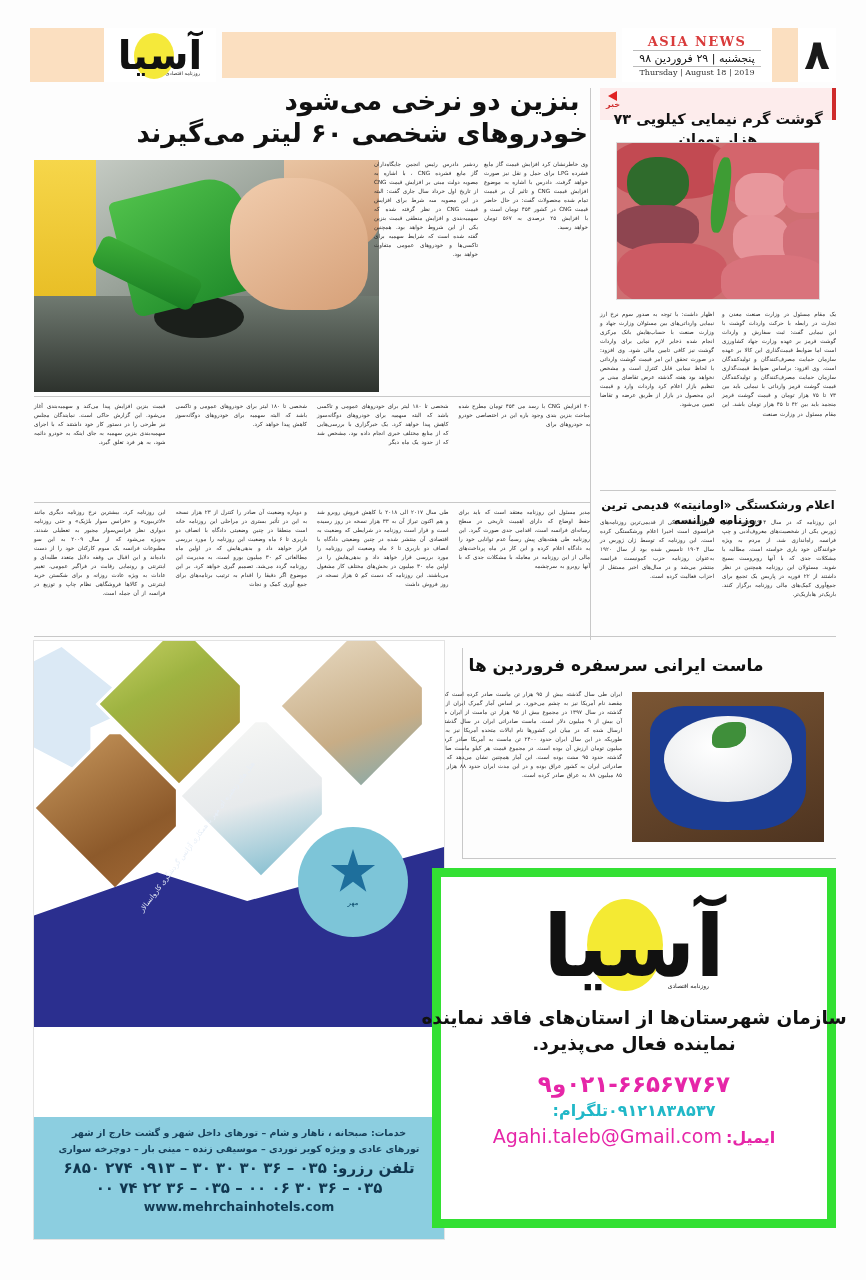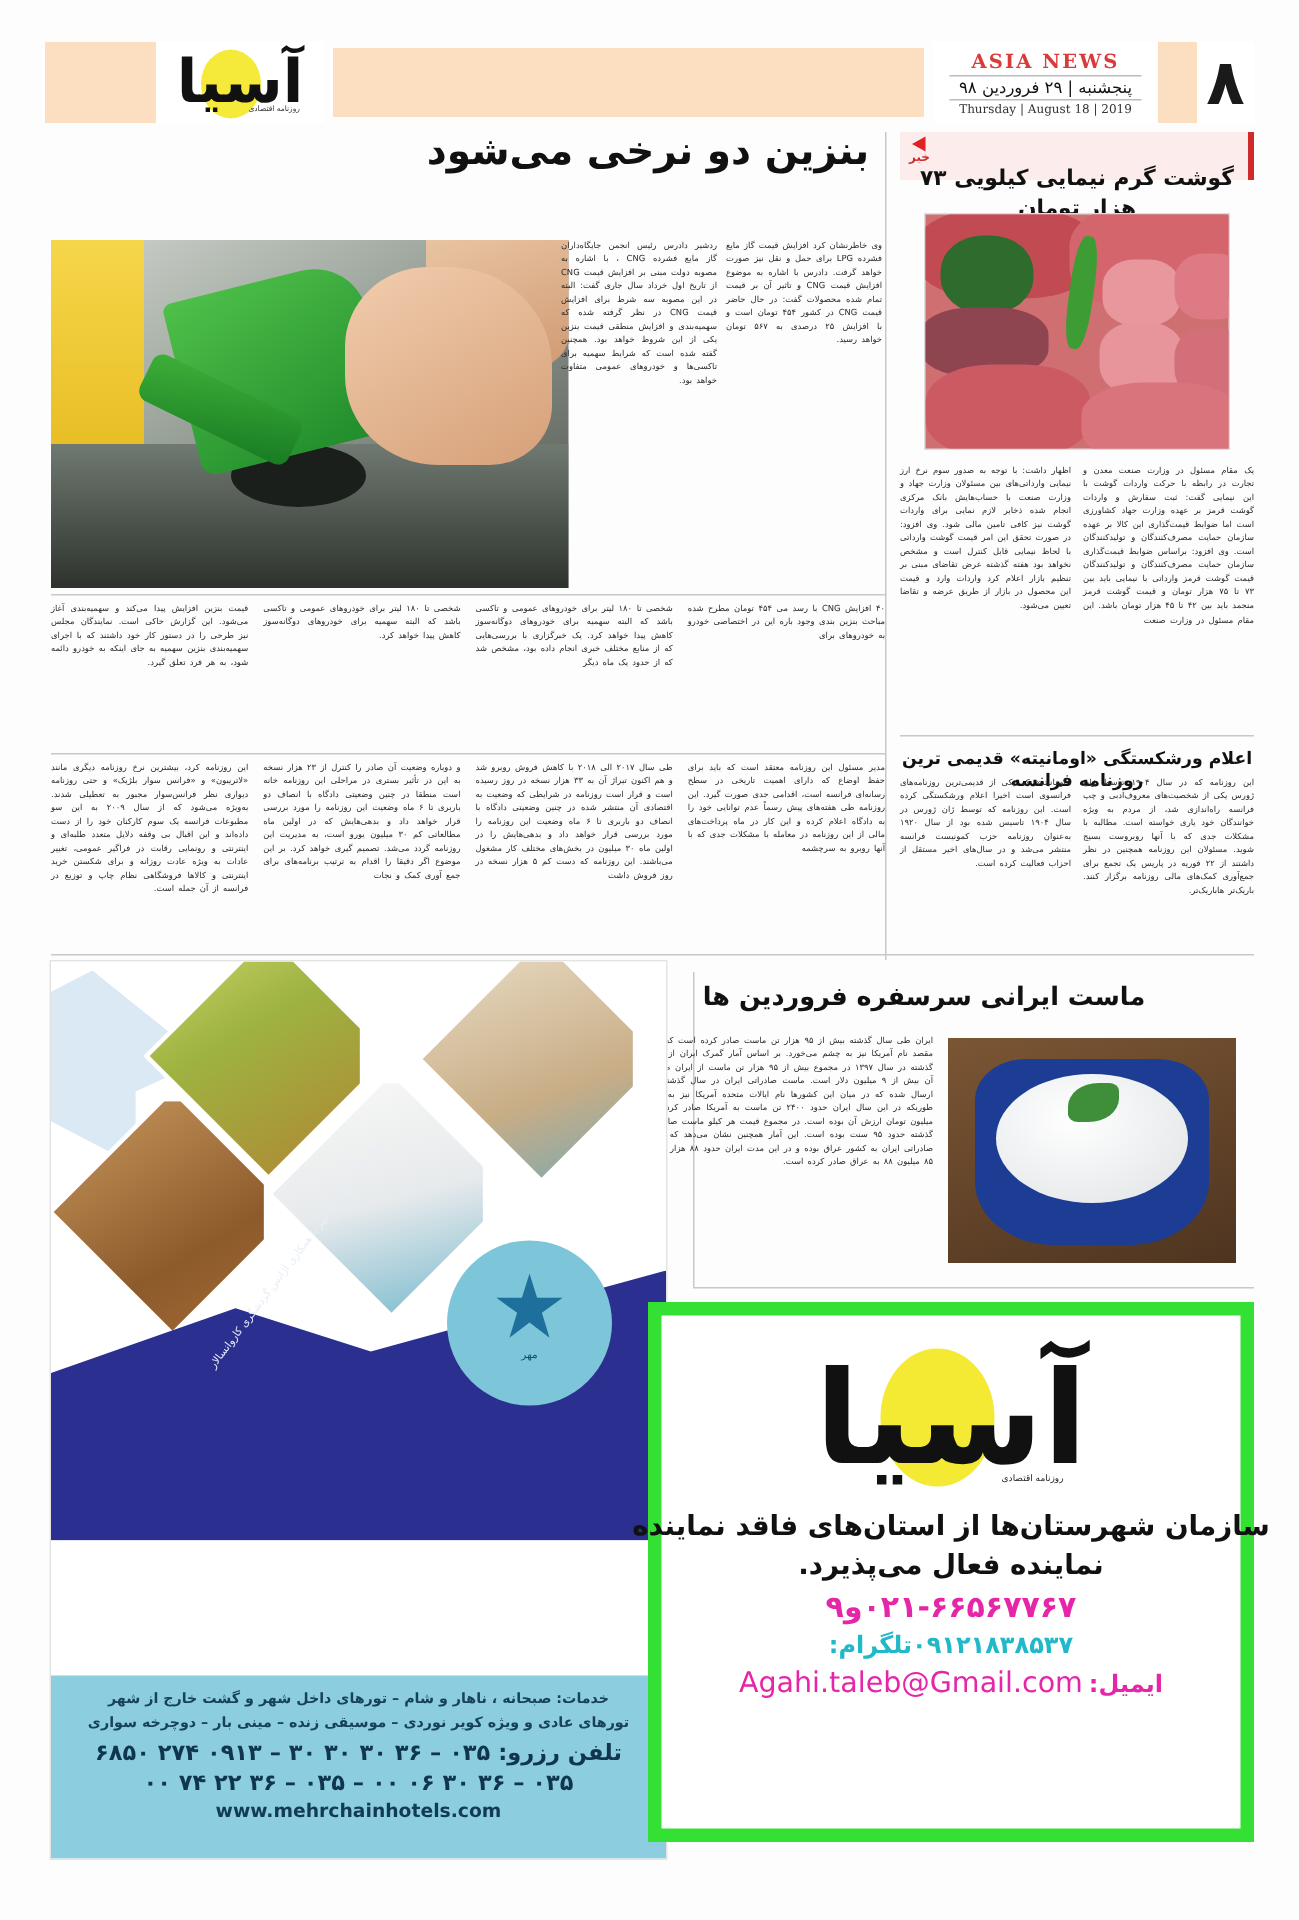--- a/index.html
+++ b/index.html
@@ -306,22 +306,22 @@
     position: absolute; inset: 0; display: flex; align-items: center; justify-content: center;
     font-size: 86px; font-weight: bold; color: #111; direction: rtl; line-height: 1;
     font-family: "DejaVu Sans", sans-serif; z-index: 2;
   }
   .ga-logo .sub { position: absolute; right: 30px; bottom: 16px; font-size: 6px; color: #222; z-index: 3; }
   .ga-l1, .ga-l2 {
     direction: rtl; text-align: center; font-size: 18.5px; font-weight: bold;
     color: #111; line-height: 1.4; white-space: nowrap;
   }
   .ga-phone {
-    direction: rtl; text-align: center; font-size: 20px; font-weight: bold;
-    color: #e626a8; margin-top: 2px; letter-spacing: 0.5px;
+    direction: rtl; text-align: center; font-size: 23px; font-weight: bold;
+    color: #e626a8; margin-top: 14px; letter-spacing: 0.5px;
   }
   .ga-tg {
     direction: rtl; text-align: center; font-size: 16px; font-weight: bold;
     color: #21b8c8; margin-top: 4px;
   }
   .ga-mail-row {
     display: flex; direction: rtl; align-items: baseline; justify-content: center;
     margin-top: 5px; gap: 4px; width: 100%;
   }
   .ga-mail-lbl { font-size: 16px; font-weight: bold; color: #e626a8; direction: rtl; }
@@ -355,20 +355,21 @@
   <div class="vline" style="left:590px; top:88px; height:552px;"></div>
   <div class="hline" style="left:34px;  top:396px; width:556px;"></div>
   <div class="hline" style="left:34px;  top:502px; width:556px;"></div>
   <div class="hline" style="left:600px; top:490px; width:236px;"></div>
   <div class="hline" style="left:34px;  top:636px; width:802px;"></div>
   <div class="vline" style="left:462px; top:648px; height:210px;"></div>
   <div class="hline" style="left:462px; top:858px; width:374px;"></div>
 
   <div class="main-head">
     <div class="l1">بنزین دو نرخی می‌شود</div>
+    <div class="l2">خودروهای شخصی ۶۰ لیتر می‌گیرند</div>
   </div>
 
   <div class="lead-photo">
     <div class="lp-yellow"></div>
     <div class="lp-car"></div>
     <div class="lp-port"></div>
     <div class="lp-nozzle"></div>
     <div class="lp-nozzle2"></div>
     <div class="lp-arm"></div>
     <div class="lp-hand"></div>

